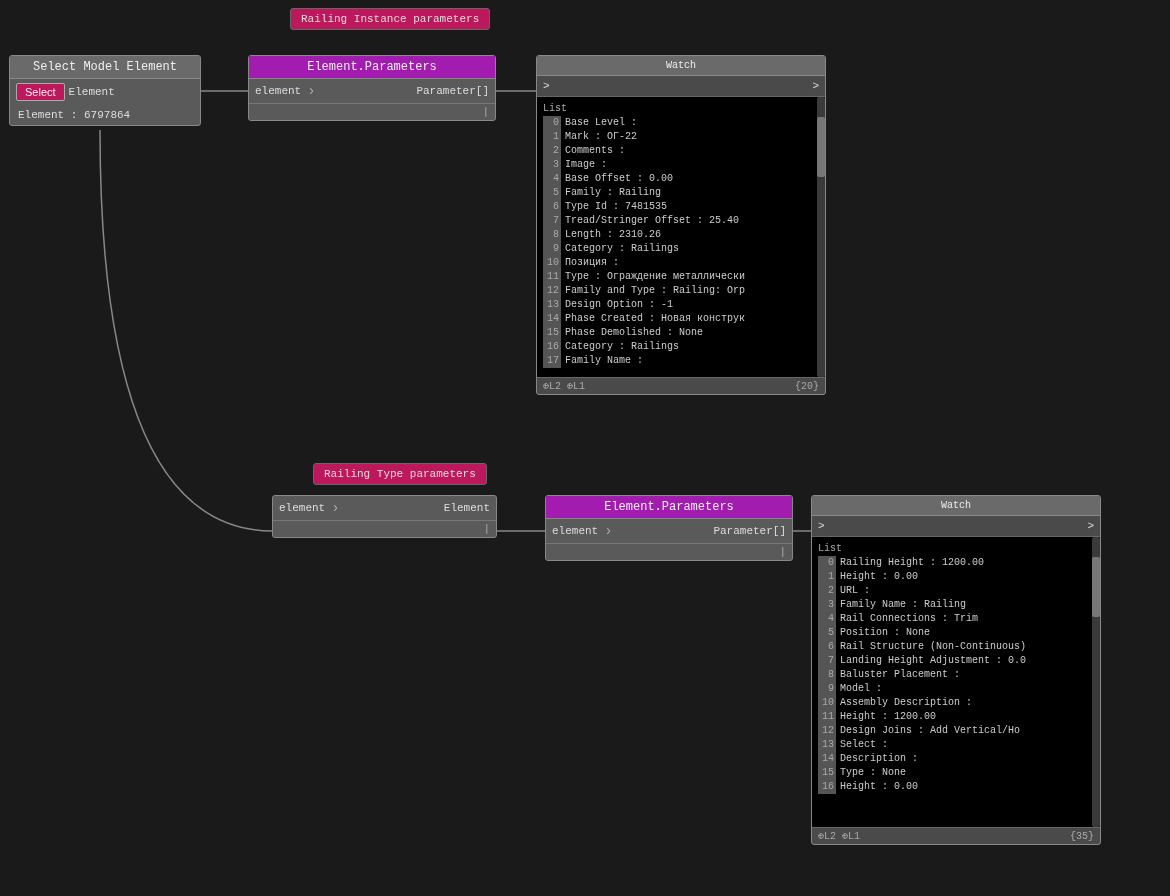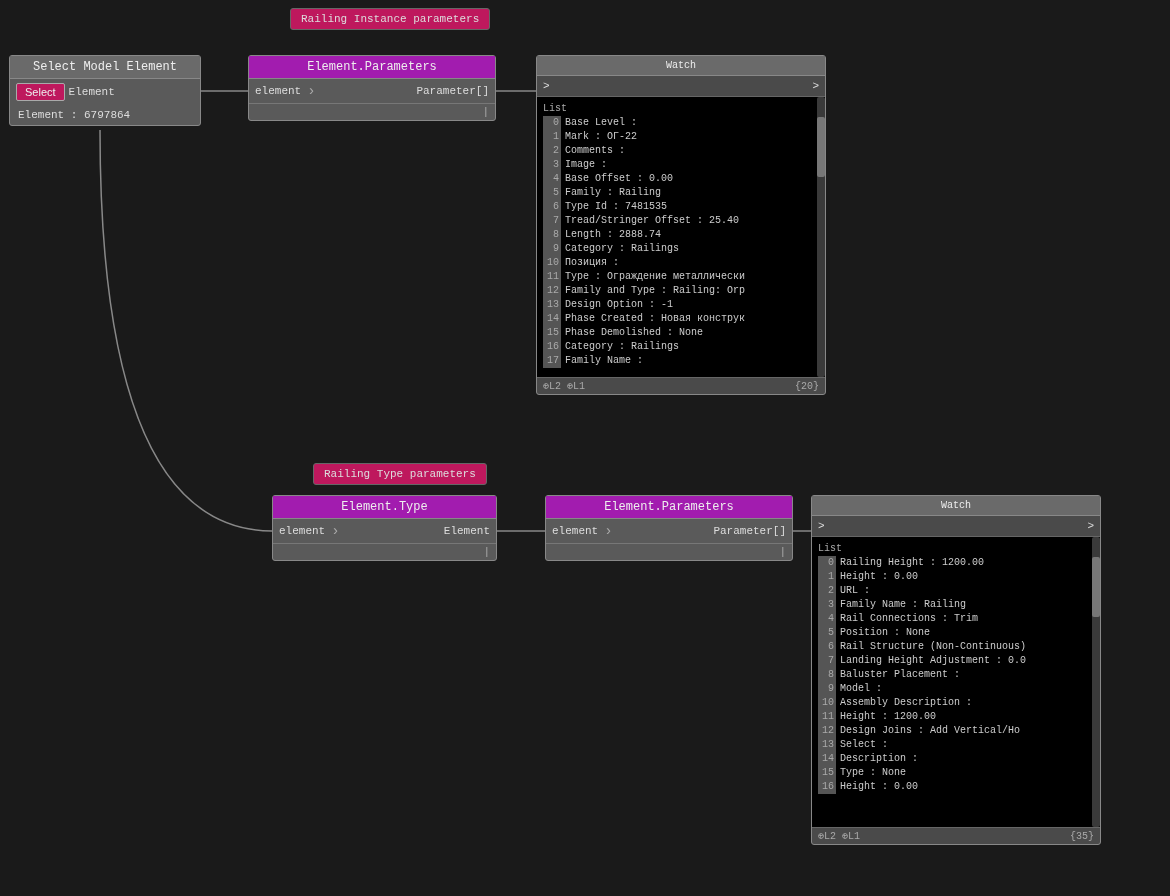--- a/index.html
+++ b/index.html
@@ -276,21 +276,21 @@
         <div class="watch-list-item">
           <span class="list-index">6</span>
           <span class="list-value">Type Id : 7481535</span>
         </div>
         <div class="watch-list-item">
           <span class="list-index">7</span>
           <span class="list-value">Tread/Stringer Offset : 25.40</span>
         </div>
         <div class="watch-list-item">
           <span class="list-index">8</span>
-          <span class="list-value">Length : 2888.74</span>
+          <span class="list-value">Length : 2310.26</span>
         </div>
         <div class="watch-list-item">
           <span class="list-index">9</span>
           <span class="list-value">Category : Railings</span>
         </div>
         <div class="watch-list-item">
           <span class="list-index">10</span>
           <span class="list-value">Позиция :</span>
         </div>
         <div class="watch-list-item">
@@ -328,21 +328,20 @@
   </div>
   <div class="watch-footer">
     <span>⊕L2 ⊕L1</span>
     <span>{20}</span>
   </div>
 </div>
 
 <div class="node-label" style="left:313px; top:463px;">Railing Type parameters</div>
 
 <div class="node" style="left:272px; top:495px; width:225px;">
-  <div class="node-header">Element.Type</div>
   <div class="node-body">
     <span class="port-label">element</span>
     <span class="arrow">›</span>
     <span style="flex:1"></span>
     <span class="port-label">Element</span>
   </div>
   <div class="node-footer">|</div>
 </div>
 
 <div class="node" style="left:545px; top:495px; width:248px;">

